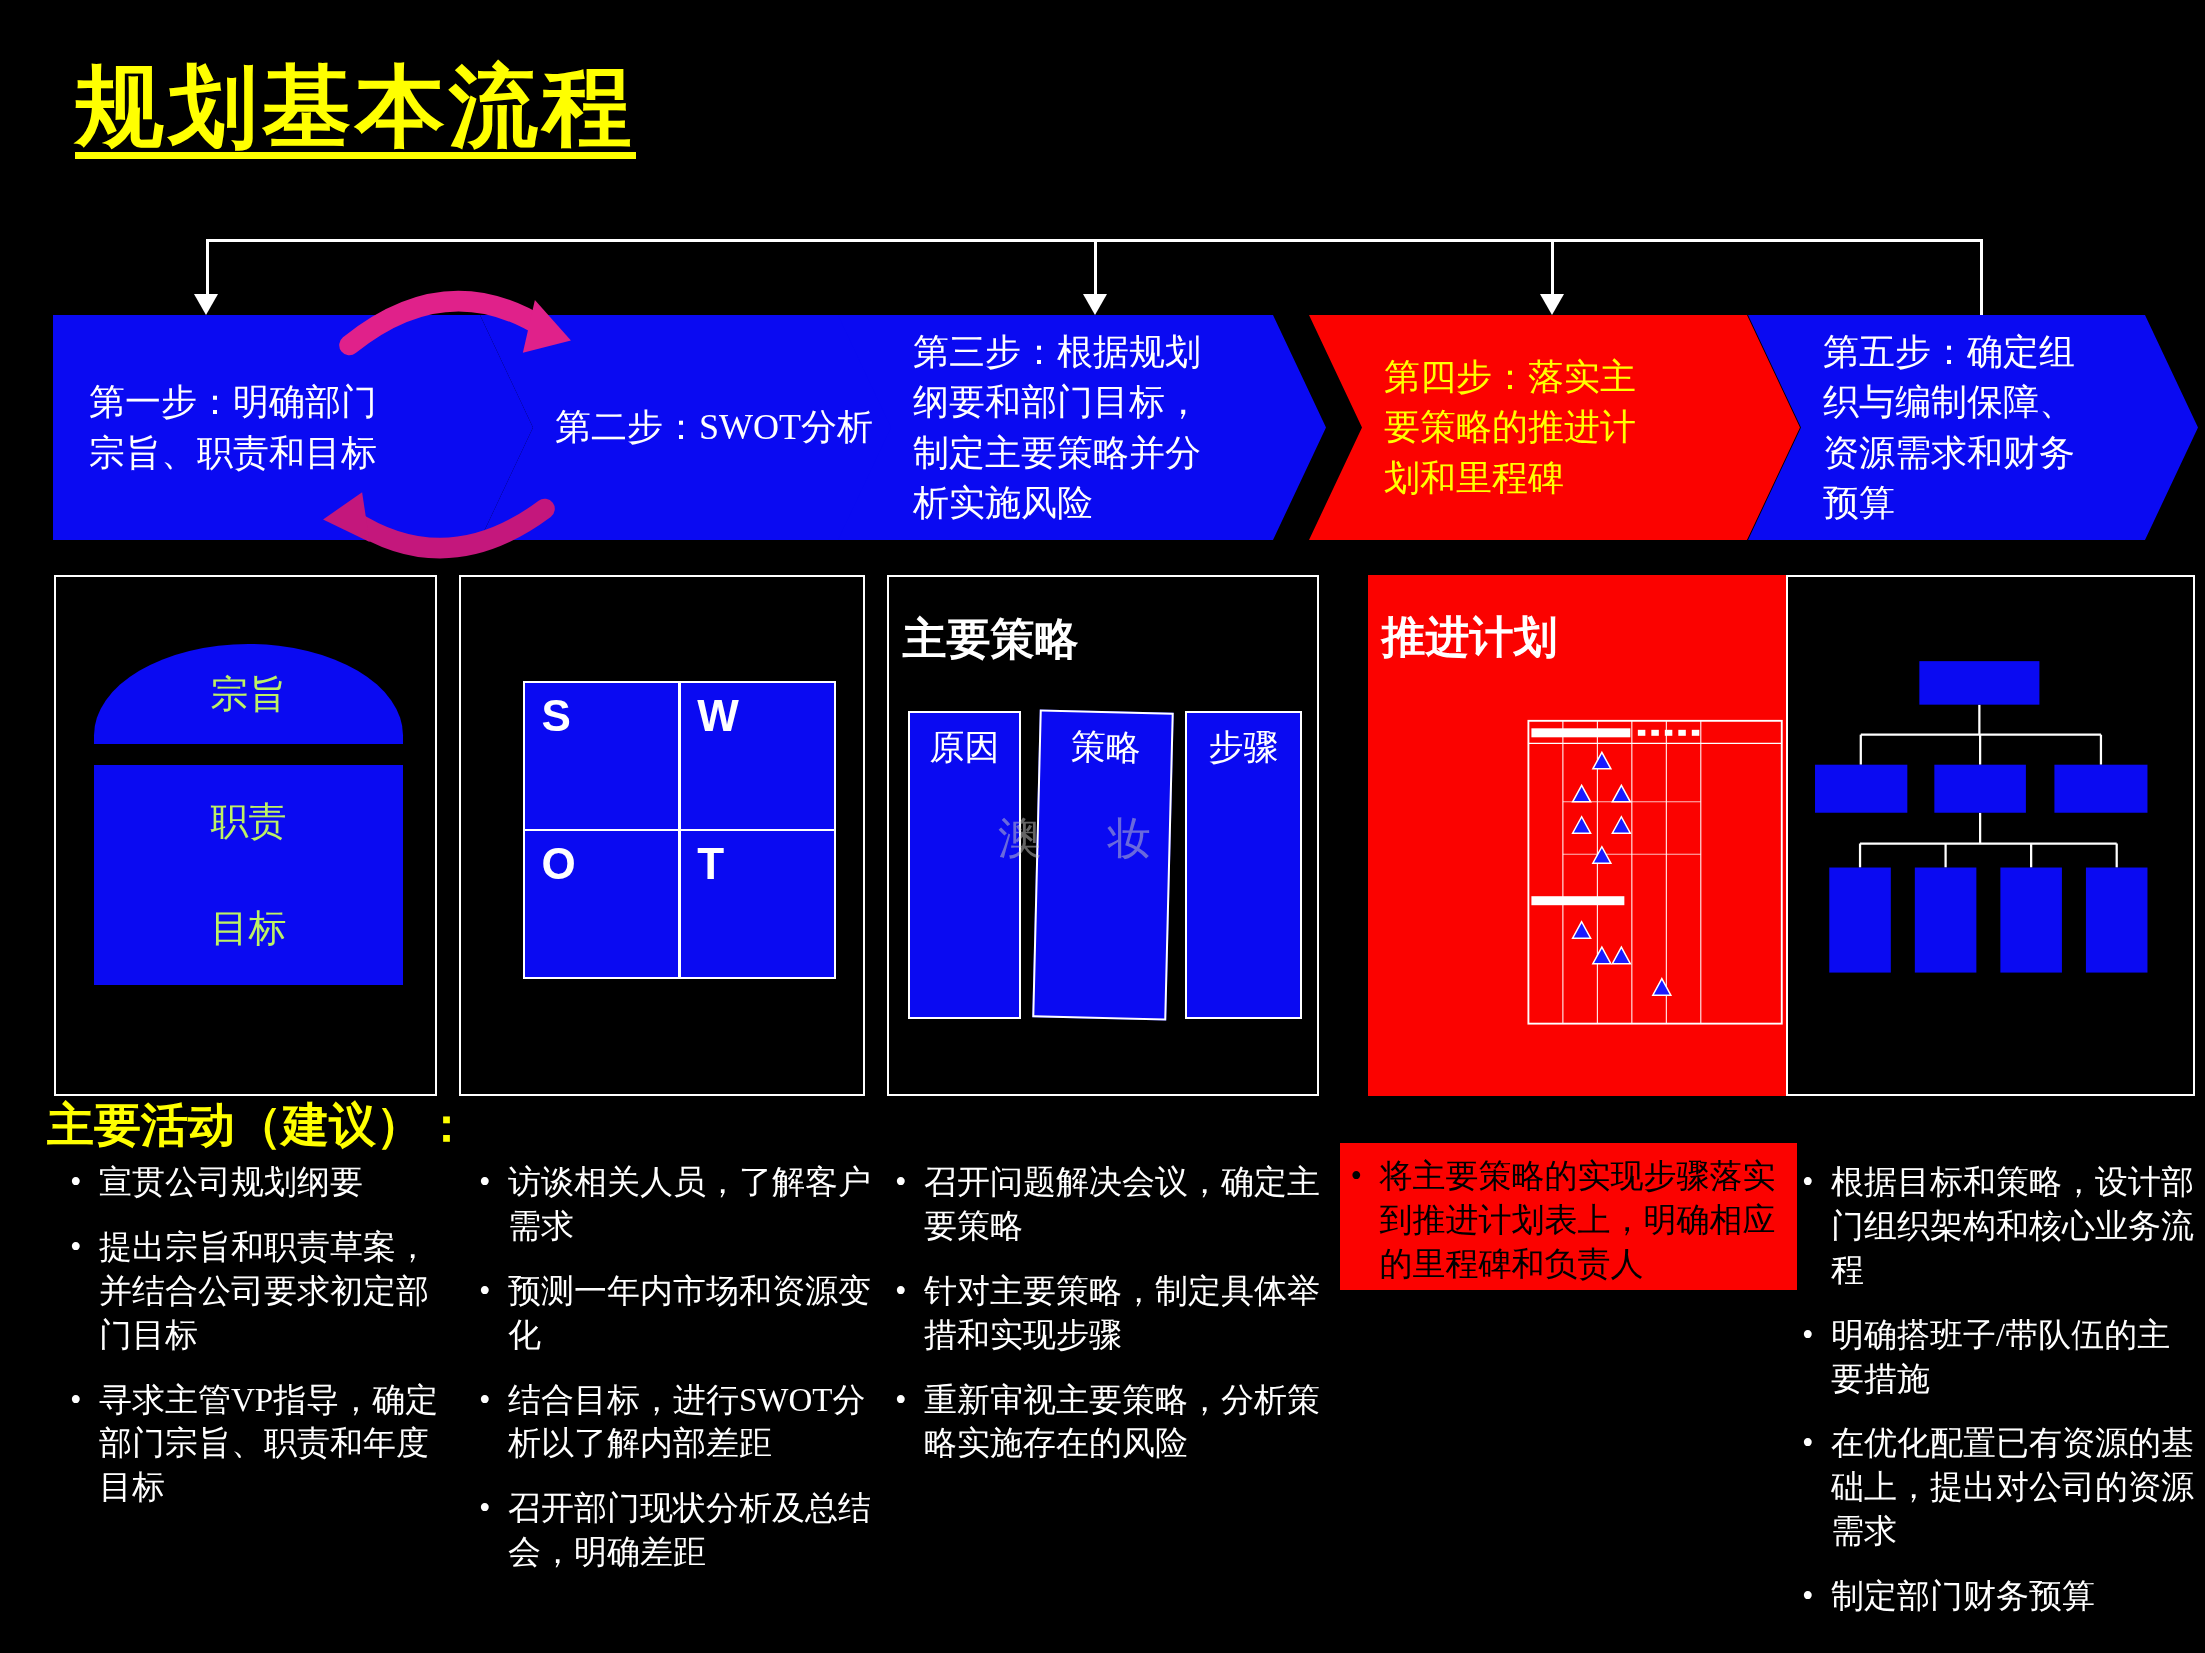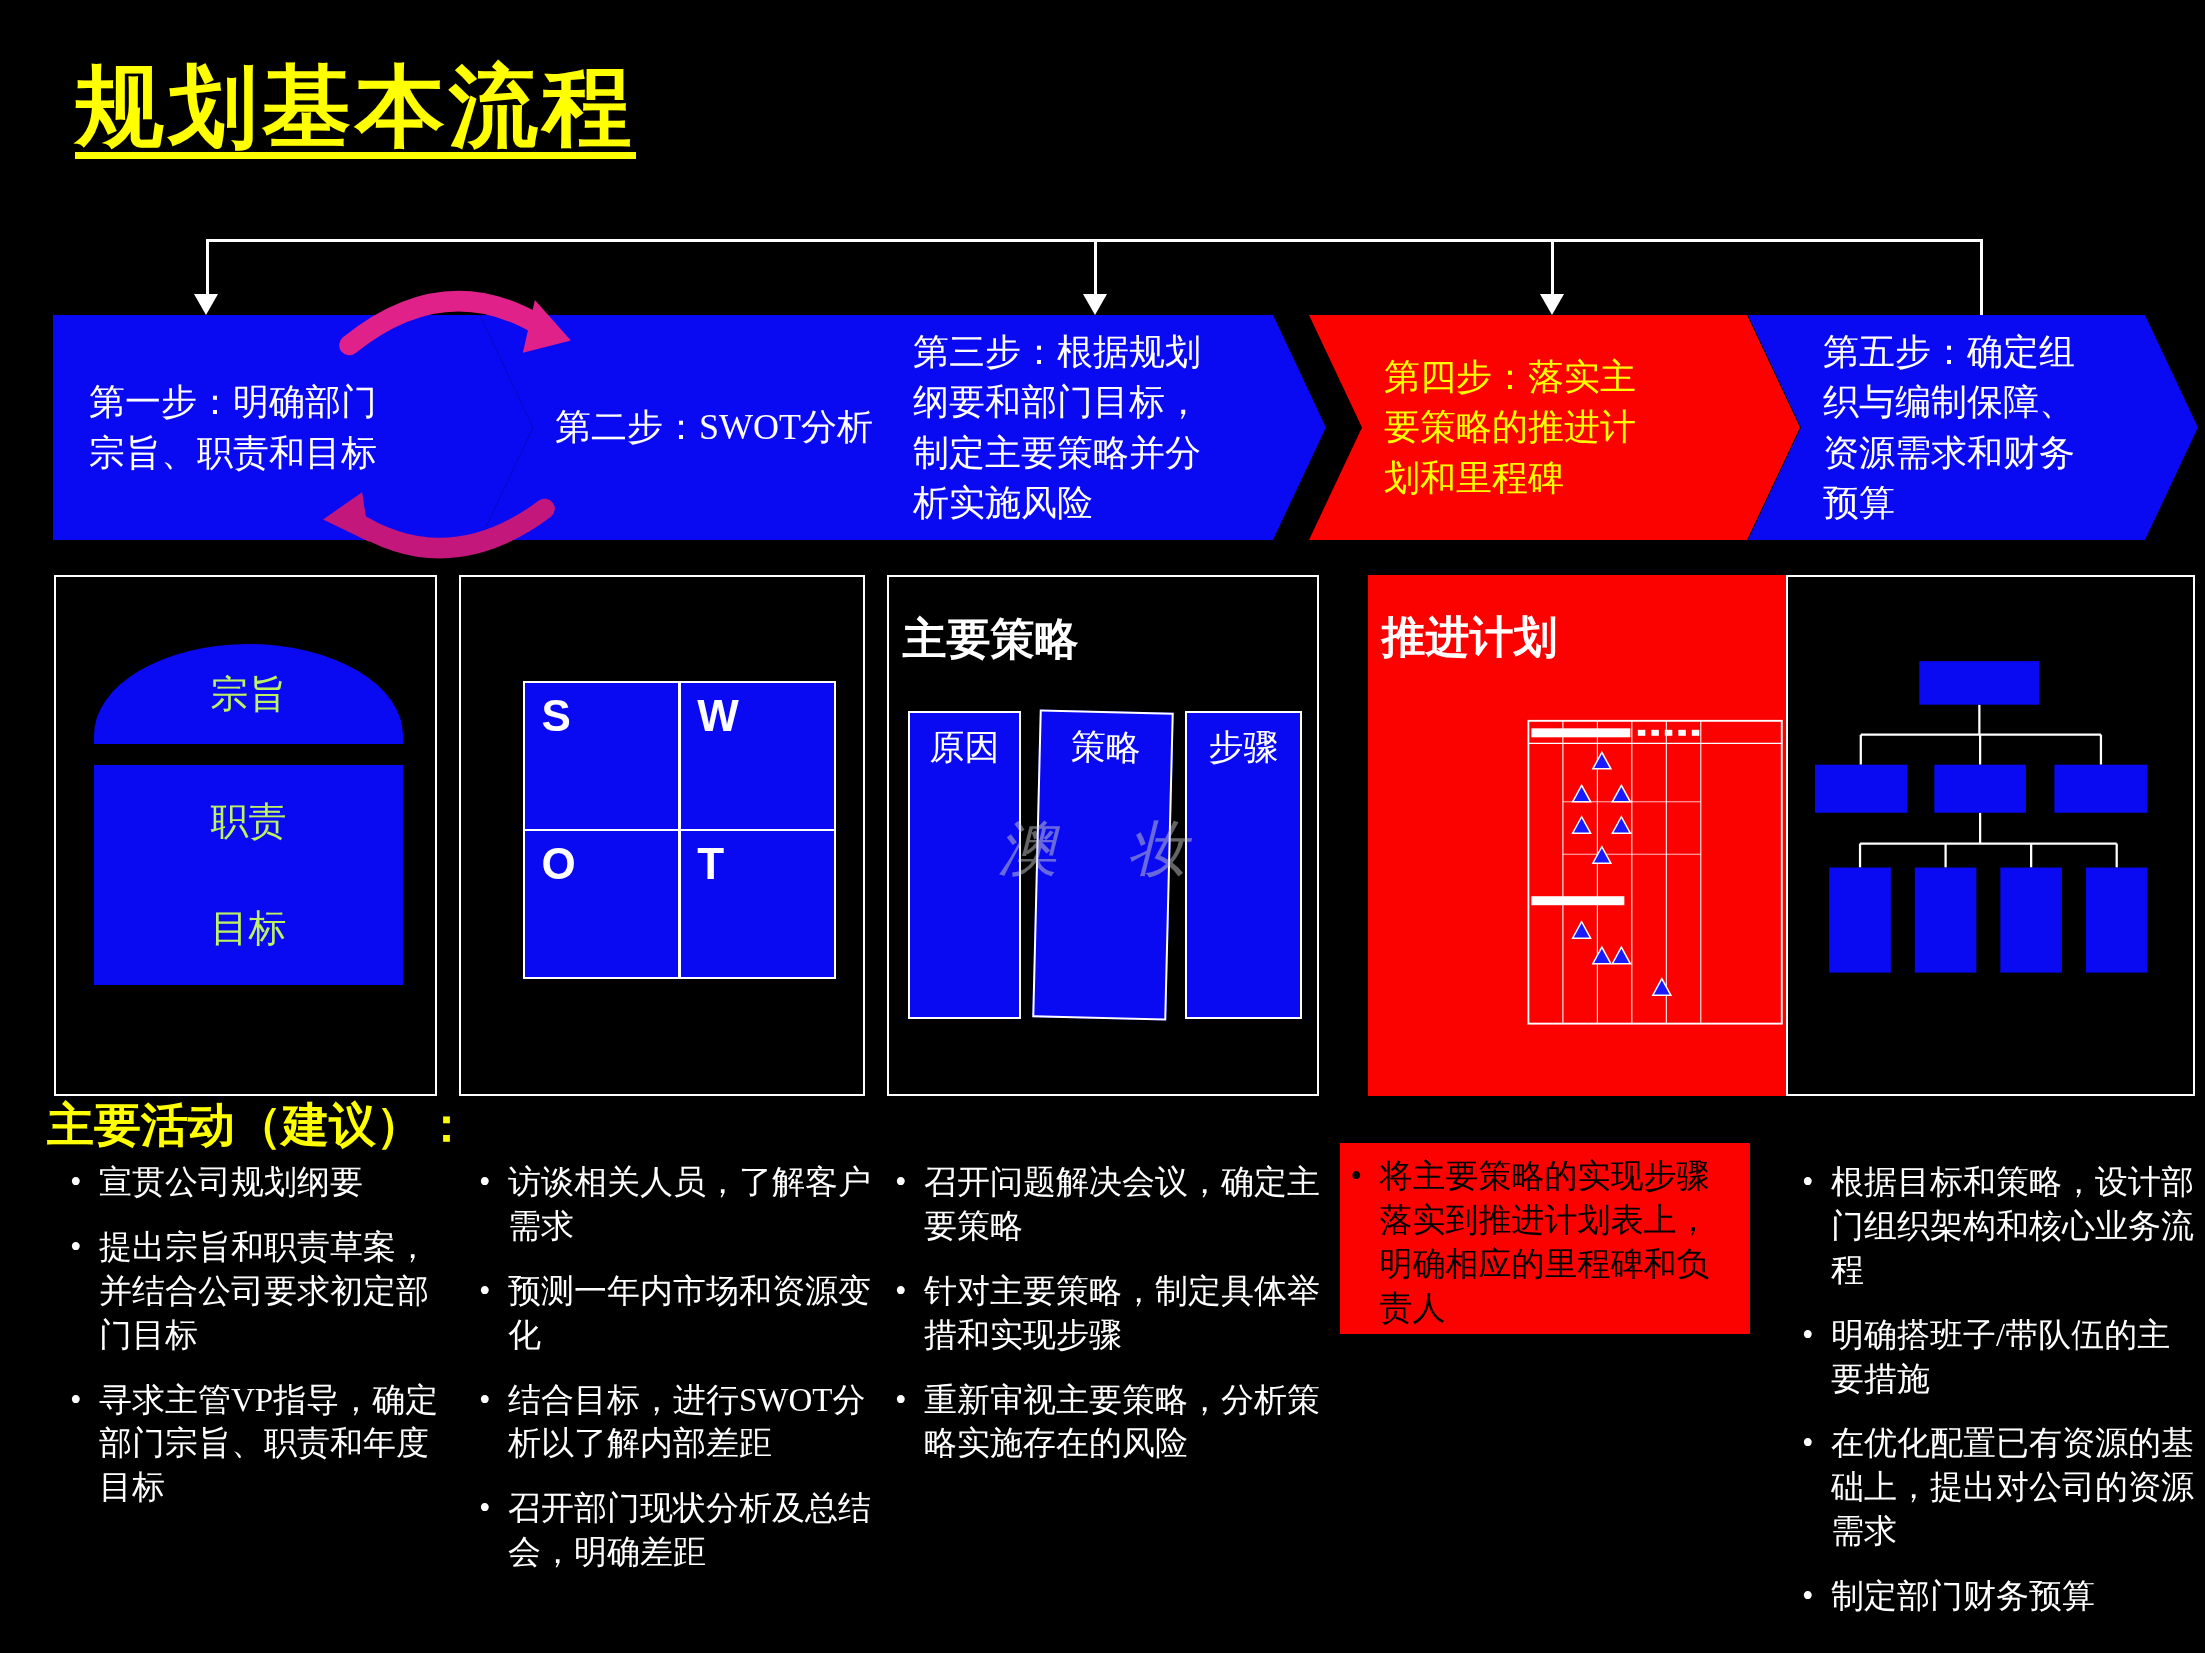--- a/index.html
+++ b/index.html
@@ -83,22 +83,22 @@
   .strat-col{
     position:absolute; top:134px; height:308px; background:var(--blue,#0a0af2);
     border:2.3px solid #fff; color:#fff; font-size:35px; text-align:center; padding-top:10.5px;
   }
   .strat-col.c1{left:19px;  width:113px;}
   .strat-col.c2{left:147px; width:134px; transform:rotate(1.4deg);}
   .strat-col.c3{left:296px; width:117px;}
 
   
   .watermark{
-    position:absolute; left:998px; top:809px; font-size:60px; letter-spacing:27px;
-    color:rgba(200,200,200,0.5); z-index:5;font-style:italic;
+    position:absolute; left:998px; top:809px; font-size:44px; letter-spacing:27px;
+    color:rgba(200,200,200,0.5); z-index:5;
   }
 
   
   .act-heading{
     position:absolute; left:47px; top:1094px;
     font-size:47px; font-weight:bold; color:var(--yellow,#ffff00);
   }
   .activity-col{position:absolute; top:1161px;}
   .bullet{
     position:relative; padding-left:35px; font-size:33px; line-height:1.33;
@@ -260,21 +260,21 @@
     <div class="bullet"><span class="bullet-text">结合目标，进行SWOT分析以了解内部差距</span></div>
     <div class="bullet"><span class="bullet-text">召开部门现状分析及总结会，明确差距</span></div>
   </div>
 
   <div class="activity-col" style="left:889px;width:435px;">
     <div class="bullet"><span class="bullet-text">召开问题解决会议，确定主要策略</span></div>
     <div class="bullet"><span class="bullet-text">针对主要策略，制定具体举措和实现步骤</span></div>
     <div class="bullet"><span class="bullet-text">重新审视主要策略，分析策略实施存在的风险</span></div>
   </div>
 
-  <div class="activity-col highlight" style="left:1340px;width:410px;">
+  <div class="activity-col highlight" style="left:1340px;width:457px;">
     <div class="bullet"><span class="bullet-text">将主要策略的实现步骤落实到推进计划表上，明确相应的里程碑和负责人</span></div>
   </div>
 
   <div class="activity-col" style="left:1796px;width:405px;">
     <div class="bullet"><span class="bullet-text">根据目标和策略，设计部门组织架构和核心业务流程</span></div>
     <div class="bullet"><span class="bullet-text">明确搭班子/带队伍的主要措施</span></div>
     <div class="bullet"><span class="bullet-text">在优化配置已有资源的基础上，提出对公司的资源需求</span></div>
     <div class="bullet"><span class="bullet-text">制定部门财务预算</span></div>
   </div>
 

